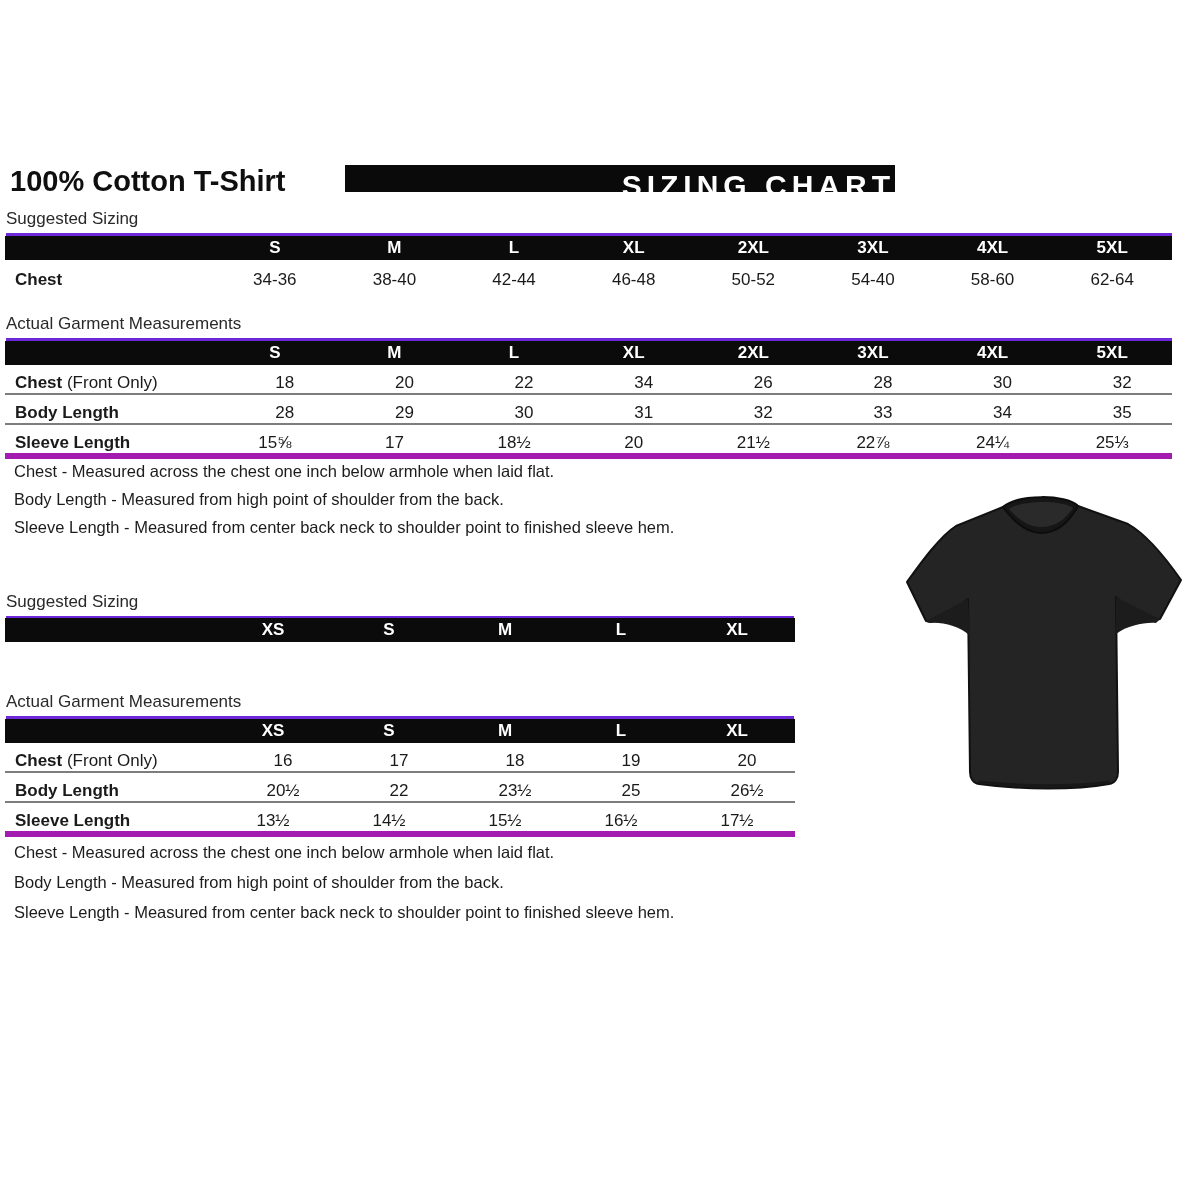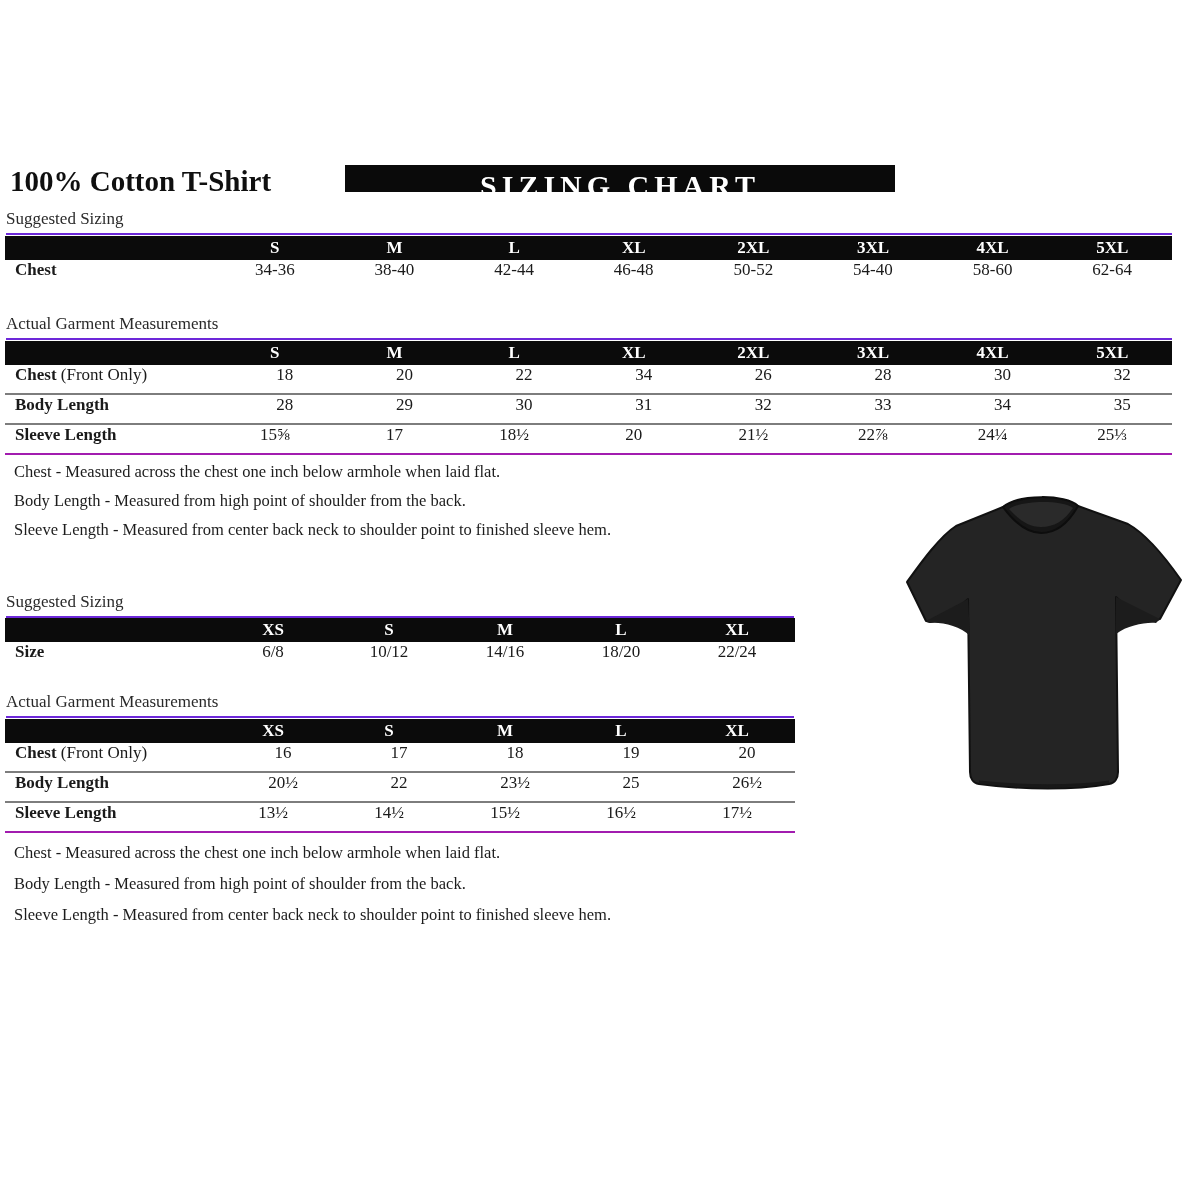--- a/index.html
+++ b/index.html
@@ -4,40 +4,40 @@
 <style>
   html,body{margin:0;padding:0;background:#ffffff;}
   #canvas{
     position:relative;
     width:1200px;height:1200px;
     background:#ffffff;
     font-family:"Liberation Sans", sans-serif;
     color:#1a1a1a;
     overflow:hidden;
   }
-  .abs{position:absolute;font-family:Liberation Serif, serif;}
+  .abs{position:absolute;}
   .title{font-size:29px;font-weight:bold;color:#0f0f0f;white-space:nowrap;}
   .banner{
     background:#0a0a0a;color:#ffffff;font-weight:bold;font-size:30px;
-    letter-spacing:5px;text-align:center;line-height:41px;height:27px;
+    letter-spacing:5px;text-align:right;line-height:41px;height:27px;
   }
   .section-label{
     font-size:17px;color:#2a2a2a;
-    border-bottom:2px solid #6d28d9;padding-bottom:4px;
+    border-bottom:4px solid #6d28d9;padding-bottom:4px;
   }
   .tbl{font-size:17px;}
   .thead{display:flex;align-items:center;background:#0b0b0b;height:24px;}
   .thead .c{color:#ffffff;font-weight:bold;}
-  .trow{display:flex;align-items:flex-start;height:28px;}
+  .trow{display:flex;align-items:flex-end;height:28px;}
   .trow-tall{height:30px;}
   .lab{width:210px;padding-left:10px;box-sizing:border-box;font-weight:bold;white-space:nowrap;}
   .suffix{font-weight:normal;}
   .c{flex:1;text-align:center;}
   .sep{border-bottom:2px solid #7d7d7d;gap:20px;}
-  .sep-light{border-bottom:2px solid #a21caf;}
+  .sep-light{border-bottom:6px solid #a21caf;}
   .notes{font-size:16.5px;color:#1c1c1c;}
   .notes div{margin-bottom:9px;white-space:nowrap;}
   .notes-youth div{margin-bottom:11px;}
 </style>
 </head>
 <body>
 
 <div id="canvas">
 
   <div class="abs title" style="left:10px;top:165px;">100% Cotton T-Shirt</div>
@@ -130,28 +130,20 @@
   <div class="abs section-label" style="left:6px;top:592px;width:788px;">Suggested Sizing</div>
 
   <div class="abs tbl" style="left:5px;top:618px;width:790px;">
     <div class="thead">
       <div class="lab"></div>
       <div class="c">XS</div>
       <div class="c">S</div>
       <div class="c">M</div>
       <div class="c">L</div>
       <div class="c">XL</div>
-    </div>
-    <div class="trow trow-tall">
-      <div class="lab">Size</div>
-      <div class="c">6/8</div>
-      <div class="c">10/12</div>
-      <div class="c">14/16</div>
-      <div class="c">18/20</div>
-      <div class="c">22/24</div>
     </div>
   </div>
 
   <div class="abs section-label" style="left:6px;top:692px;width:788px;">Actual Garment Measurements</div>
 
   <div class="abs tbl" style="left:5px;top:719px;width:790px;">
     <div class="thead">
       <div class="lab"></div>
       <div class="c">XS</div>
       <div class="c">S</div>

